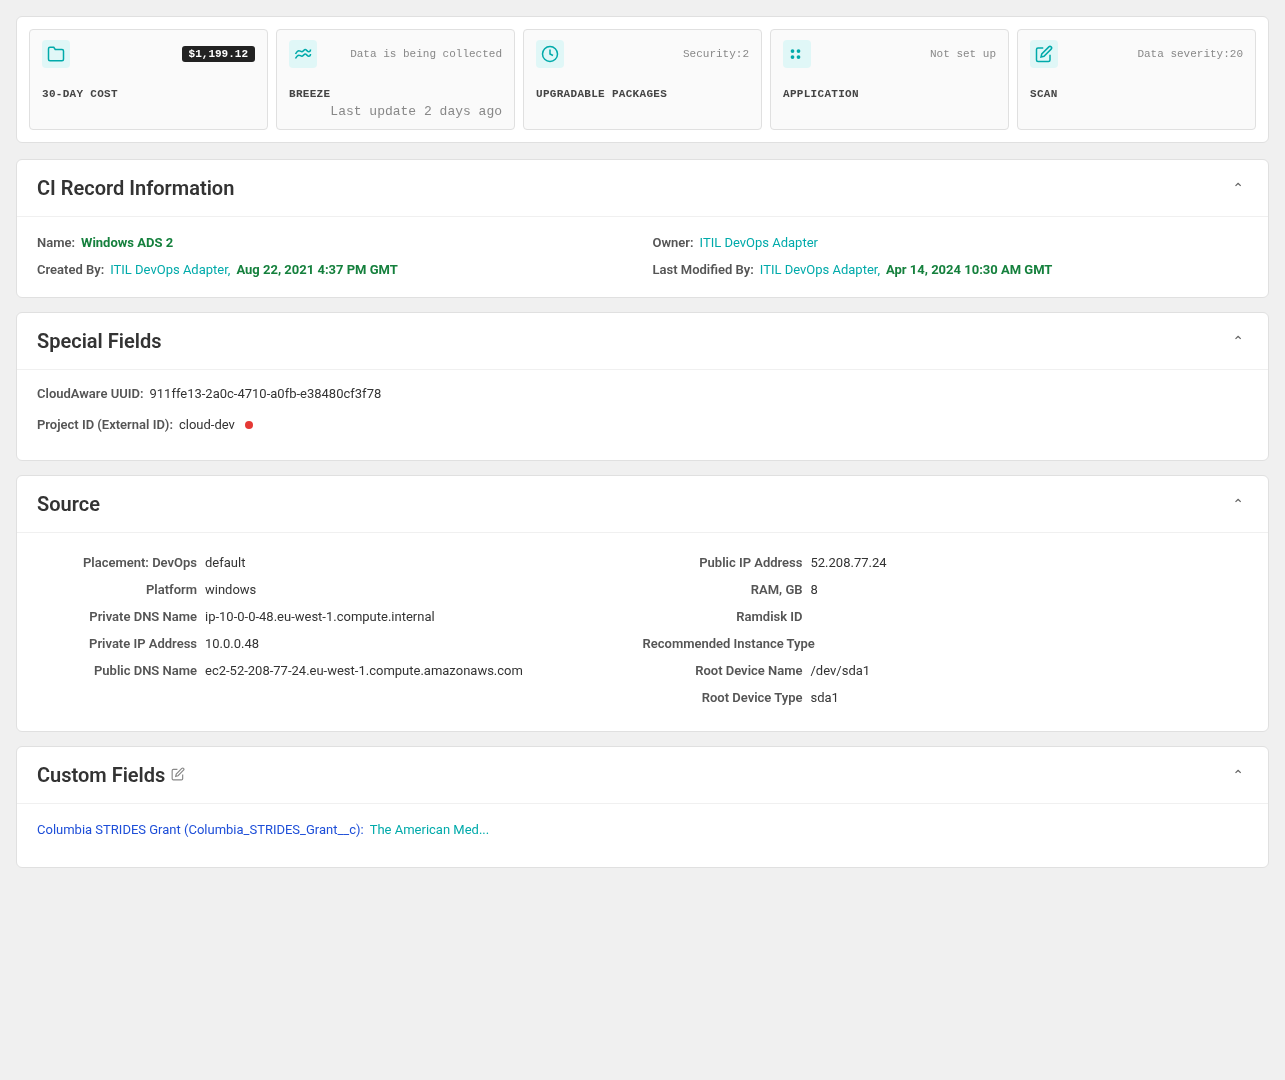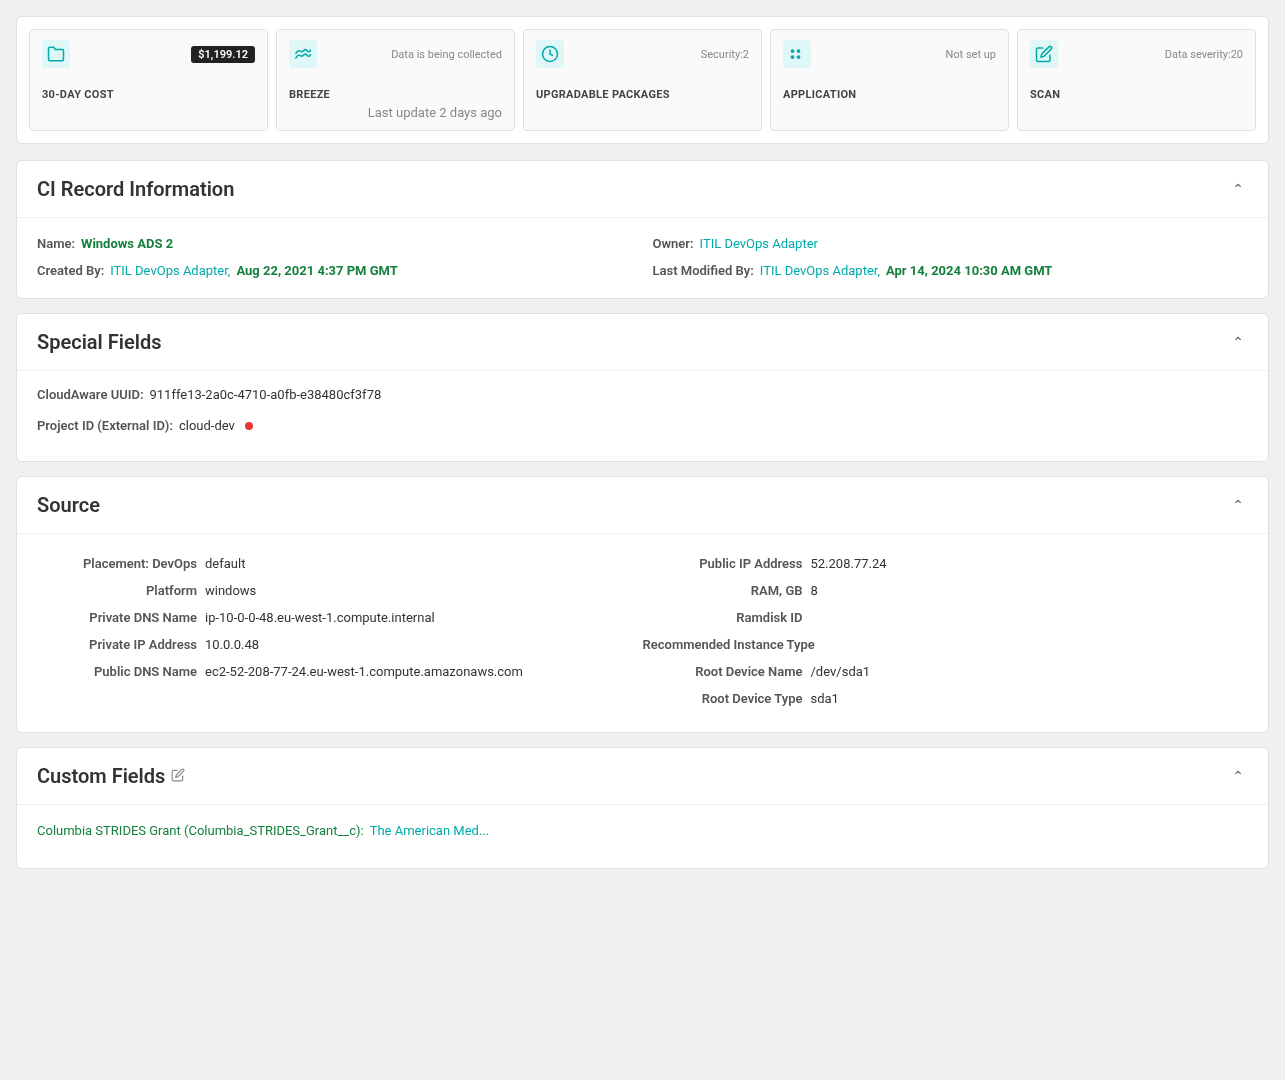--- a/index.html
+++ b/index.html
@@ -16,20 +16,21 @@
     }
     
     .metric-cards {
       display: flex;
       gap: 8px;
       margin-bottom: 16px;
       background: #fff;
       border: 1px solid #e0e0e0;
       border-radius: 6px;
       padding: 12px;
+      font-family: Liberation Mono, monospace;
     }
     .metric-card {
       flex: 1;
       border: 1px solid #e0e0e0;
       border-radius: 4px;
       padding: 10px 12px;
       display: flex;
       flex-direction: column;
       gap: 4px;
       background: #fafafa;
@@ -196,21 +197,21 @@
     }
     .custom-field-row {
       padding: 10px 0;
       display: flex;
       align-items: baseline;
       gap: 6px;
       flex-wrap: wrap;
     }
     .custom-field-label {
       font-weight: 400;
-      color: #15803d;
+      color: #1d4ed8;
     }
   </style>
 </head>
 <body>
 
 <div class="page-wrapper">
 
   <div class="metric-cards">
 
     <div class="metric-card">

